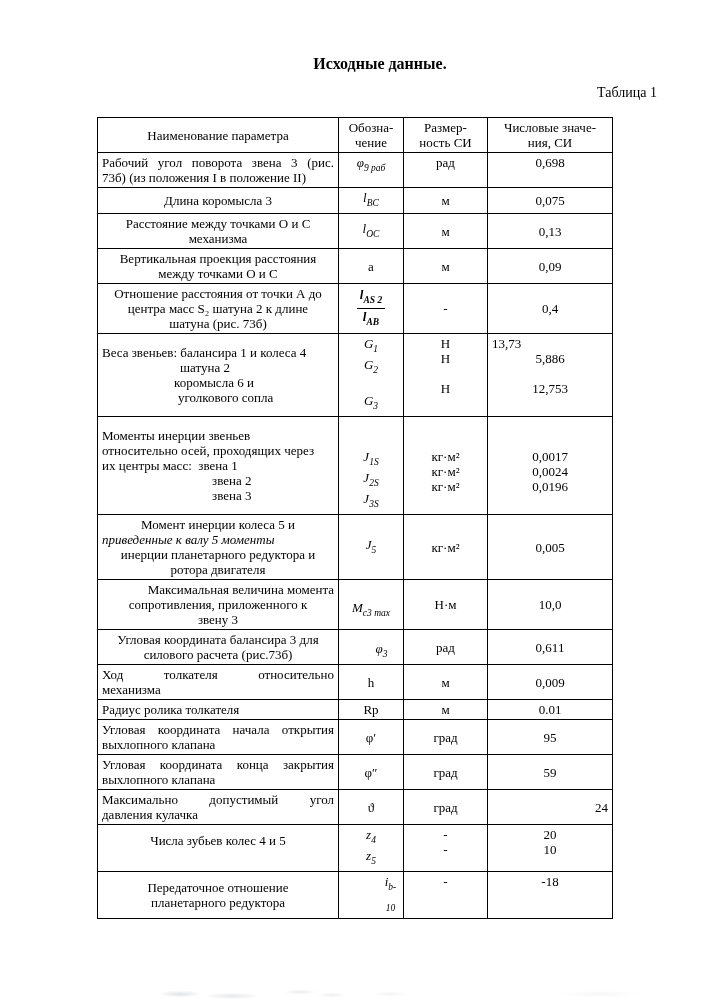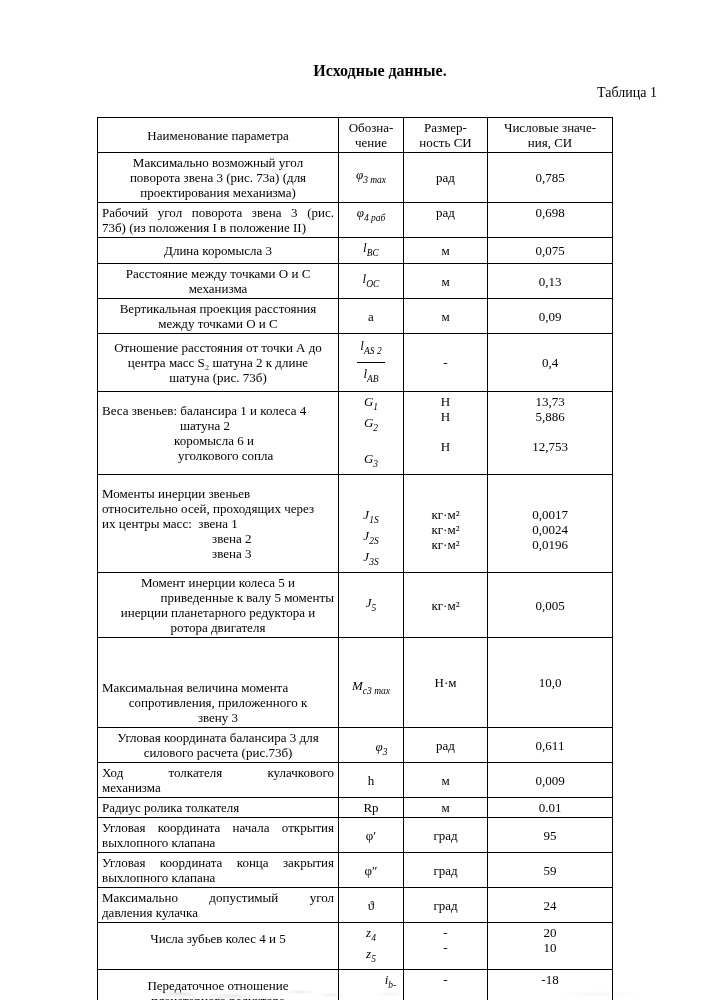--- a/index.html
+++ b/index.html
@@ -1,33 +1,33 @@
 <!DOCTYPE html>
 <html><head>
 <meta charset="utf-8">
 <style>
   html,body{margin:0;padding:0;background:#fff;}
   .page{position:relative;width:708px;height:1000px;background:#fff;
         font-family:"Liberation Serif",serif;color:#000;overflow:hidden;}
-  .doc-title{position:absolute;top:62px;left:52px;width:656px;margin:0;
+  .doc-title{position:absolute;top:55px;left:52px;width:656px;margin:0;
              text-align:center;font-size:16px;font-weight:bold;}
   .table-caption{position:absolute;top:85px;right:51px;font-size:14px;}
   .data-table{position:absolute;top:117px;left:97px;width:515px;
               border-collapse:collapse;table-layout:fixed;
               font-size:13px;line-height:15px;}
   .data-table td,.data-table th{border:1px solid #000;padding:2px 4px;
               vertical-align:middle;font-weight:normal;overflow:hidden;}
   col.c-param{width:241px;} col.c-symbol{width:65px;}
   col.c-unit{width:84px;}  col.c-value{width:125px;}
   .ln{min-height:15px;}
   th .ln{text-align:center;}
   .stretch{text-align:justify;text-align-last:justify;}
   .it{font-style:italic;}
   .sb{font-size:9.5px;vertical-align:-4px;}
-  .frac{display:inline-block;line-height:20px;vertical-align:middle;}
+  .frac{display:inline-block;line-height:14px;vertical-align:middle;font-weight:bold;}
   .frac .num{border-bottom:1px solid #000;padding:0 3px 1px;min-height:14px;}
   .frac .den{padding-top:1px;min-height:14px;}
   .scan-band{position:absolute;left:0;bottom:0;width:708px;height:12px;
     background:
       radial-gradient(ellipse 30px 5px at 180px 6px, rgba(160,165,172,.32), transparent 70%),
       radial-gradient(ellipse 40px 5px at 232px 8px, rgba(168,173,180,.28), transparent 70%),
       radial-gradient(ellipse 25px 4px at 300px 4px, rgba(178,183,190,.22), transparent 70%),
       radial-gradient(ellipse 20px 4px at 332px 7px, rgba(178,183,190,.22), transparent 70%),
       radial-gradient(ellipse 25px 4px at 390px 6px, rgba(185,190,196,.18), transparent 70%),
       radial-gradient(ellipse 60px 5px at 600px 6px, rgba(190,194,198,.15), transparent 70%);}
@@ -60,41 +60,25 @@
           </th>
           <th>
             <div class="ln" style="text-align: center;">Числовые значе-</div>
             <div class="ln" style="text-align: center;">ния, СИ</div>
           </th>
         </tr>
       </thead>
     <tbody>
         <tr>
           <td>
-            <div class="ln" style="text-align: center;">Максимально возможный угол</div>
-            <div class="ln" style="text-align: center;">поворота звена 3 (рис. 73а) (для</div>
-            <div class="ln" style="text-align: center;">проектирования механизма)</div>
-          </td>
-          <td>
-            <div class="ln" style="text-align: center;"><span class="it">φ</span><span class="it sb">3 max</span></div>
-          </td>
-          <td>
-            <div class="ln" style="text-align: center;">рад</div>
-          </td>
-          <td>
-            <div class="ln" style="text-align: center;">0,785</div>
-          </td>
-        </tr>
-        <tr>
-          <td>
             <div class="ln stretch">Рабочий угол поворота звена 3 (рис.</div>
             <div class="ln" style="text-align: left;">73б) (из положения I в положение II)</div>
           </td>
           <td style="vertical-align: top;">
-            <div class="ln" style="text-align: center;"><span class="it">φ</span><span class="it sb">4 раб</span></div>
+            <div class="ln" style="text-align: center;"><span class="it">φ</span><span class="it sb">9 раб</span></div>
           </td>
           <td style="vertical-align: top;">
             <div class="ln" style="text-align: center;">рад</div>
           </td>
           <td style="vertical-align: top;">
             <div class="ln" style="text-align: center;">0,698</div>
           </td>
         </tr>
         <tr>
           <td>
@@ -167,21 +151,21 @@
             <div class="ln" style="text-align: center;">&nbsp;</div>
             <div class="ln" style="text-align: center;"><span class="it">G</span><span class="it sb">3</span></div>
           </td>
           <td style="vertical-align: top;">
             <div class="ln" style="text-align: center;">Н</div>
             <div class="ln" style="text-align: center;">Н</div>
             <div class="ln" style="text-align: center;"></div>
             <div class="ln" style="text-align: center;">Н</div>
           </td>
           <td style="vertical-align: top;">
-            <div class="ln" style="text-align: center;">13,73</div>
+            <div class="ln" style="">13,73</div>
             <div class="ln" style="text-align: center;">5,886</div>
             <div class="ln" style="text-align: center;"></div>
             <div class="ln" style="text-align: center;">12,753</div>
           </td>
         </tr>
         <tr>
           <td>
             <div class="ln" style="text-align: left;">Моменты инерции звеньев</div>
             <div class="ln" style="text-align: left;">относительно осей, проходящих через</div>
             <div class="ln" style="text-align: left;">их центры масс:&nbsp; звена 1</div>
@@ -206,37 +190,37 @@
             <div class="ln" style="text-align: center;"></div>
             <div class="ln" style="text-align: center;"></div>
             <div class="ln" style="text-align: center;">0,0017</div>
             <div class="ln" style="text-align: center;">0,0024</div>
             <div class="ln" style="text-align: center;">0,0196</div>
           </td>
         </tr>
         <tr>
           <td>
             <div class="ln" style="text-align: center;">Момент инерции колеса 5 и</div>
-            <div class="ln" style="text-align: right;">приведенные к валу 5 моменты</div>
+            <div class="ln" style="text-align: left; font-style: italic;">приведенные к валу 5 моменты</div>
             <div class="ln" style="text-align: center;">инерции планетарного редуктора и</div>
             <div class="ln" style="text-align: center;">ротора двигателя</div>
           </td>
           <td>
             <div class="ln" style="text-align: center;"><span class="it">J</span><span class="it sb">5</span></div>
           </td>
           <td>
             <div class="ln" style="text-align: center;">кг·м²</div>
           </td>
           <td>
             <div class="ln" style="text-align: center;">0,005</div>
           </td>
         </tr>
         <tr>
           <td>
-            <div class="ln" style="text-align: left; margin-top: 40px;">Максимальная величина момента</div>
+            <div class="ln" style="text-align: right;">Максимальная величина момента</div>
             <div class="ln" style="text-align: center;">сопротивления, приложенного к</div>
             <div class="ln" style="text-align: center;">звену 3</div>
           </td>
           <td>
             <div class="ln" style="text-align: center; margin-top: 12px;"><span class="it">M</span><span class="it sb">c3 max</span></div>
           </td>
           <td>
             <div class="ln" style="text-align: center;">Н·м</div>
           </td>
           <td>
@@ -253,21 +237,21 @@
           </td>
           <td>
             <div class="ln" style="text-align: center;">рад</div>
           </td>
           <td>
             <div class="ln" style="text-align: center;">0,611</div>
           </td>
         </tr>
         <tr>
           <td>
-            <div class="ln stretch">Ход толкателя кулачкового</div>
+            <div class="ln stretch">Ход толкателя относительно</div>
             <div class="ln" style="text-align: left;">механизма</div>
           </td>
           <td>
             <div class="ln" style="text-align: center;"><span>h</span></div>
           </td>
           <td>
             <div class="ln" style="text-align: center;">м</div>
           </td>
           <td>
             <div class="ln" style="text-align: center;">0,009</div>
@@ -322,21 +306,21 @@
             <div class="ln stretch">Максимально допустимый угол</div>
             <div class="ln" style="text-align: left;">давления кулачка</div>
           </td>
           <td>
             <div class="ln" style="text-align: center;"><span>ϑ</span></div>
           </td>
           <td>
             <div class="ln" style="text-align: center;">град</div>
           </td>
           <td>
-            <div class="ln" style="text-align: center;">24</div>
+            <div class="ln" style="text-align: right;">24</div>
           </td>
         </tr>
         <tr>
           <td>
             <div class="ln" style="text-align: center;">Числа зубьев колес 4 и 5</div>
             <div class="ln" style="text-align: center;"></div>
           </td>
           <td style="vertical-align: top;">
             <div class="ln" style="text-align: center;"><span class="it">z</span><span class="it sb">4</span></div>
             <div class="ln" style="text-align: center;"><span class="it">z</span><span class="it sb">5</span></div>

